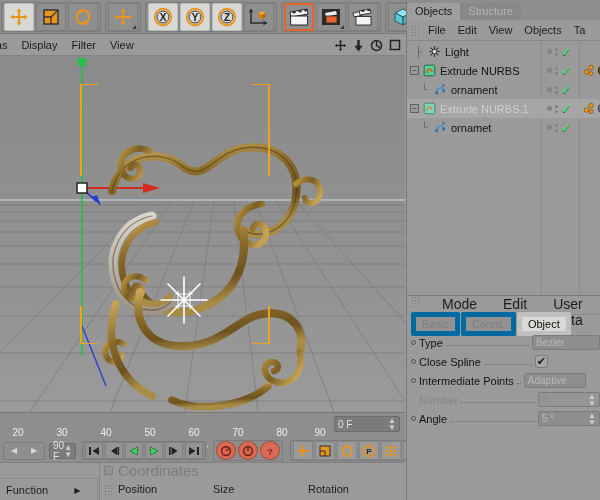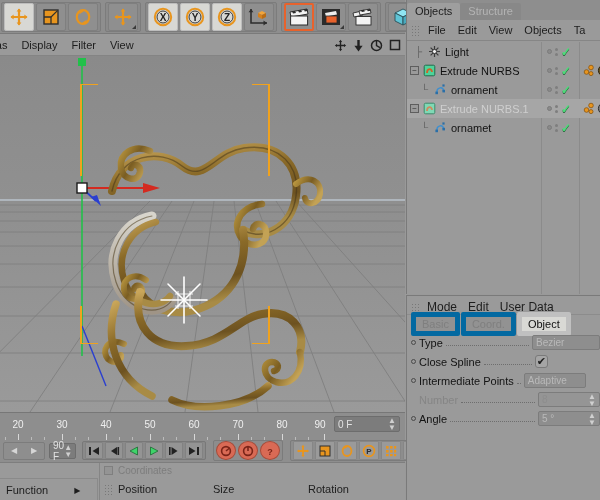--- a/index.html
+++ b/index.html
@@ -54,21 +54,21 @@
   .grid-lines { position: absolute; left:0; top:145px; width:100%; height:211px; }
 
   
   .brk { position: absolute; border-color: #f0a21e; }
 
   
   .timeline {
     position: absolute; left: 0; top: 412px; width: 405px; height: 50px;
     background: #8e8e8e; border-top: 1px solid #777;
   }
-  .ruler { position: absolute; left: 0; top: 4px; width: 330px; height: 24px; }
+  .ruler { position: absolute; left: 0; top: 12px; width: 330px; height: 24px; }
   .ruler .rt { position: absolute; top: 2px; font-size: 10px; color: #efefef;
                transform: translateX(-50%); }
   .ruler .maj { position: absolute; bottom: 1px; width: 1px; height: 6px; background: #d8d8d8; }
   .ruler .min { position: absolute; bottom: 1px; width: 1px; height: 3px; background: #bcbcbc; }
   .fieldbox { background: #7c7c7c; border: 1px solid #6d6d6d; border-radius: 2px;
               height: 16px; color: #e2e2e2; font-size: 10px;
               display: flex; align-items: center; padding: 0 3px; }
   .spin { margin-left: auto; font-size: 8px; color: #d0d0d0; line-height: 7px; text-align: center; }
 
   .tlrow { position: absolute; left: 0; top: 25px; width: 405px; height: 25px;
@@ -87,21 +87,21 @@
 
   
   .bottombar { position: absolute; left: 0; top: 462px; width: 405px; height: 38px;
                background: #9a9a9a; border-top: 1px solid #7e7e7e; }
   .func { position: absolute; left: 0; top: 15px; width: 98px; height: 23px;
           background: #9a9a9a; border-top: 1px solid #8a8a8a; border-right: 1px solid #8a8a8a;
           display: flex; align-items: center; font-size: 11px; color: #1d1d1d; padding-left: 6px; }
   .coordpanel { position: absolute; left: 99px; top: 0; width: 306px; height: 38px;
                 background: #9a9a9a; border-left: 1px solid #858585; }
   .coordhdr { height: 15px; display: flex; align-items: center; gap: 5px;
-              font-size: 10px; color: #7d7d7d; padding-left: 4px; }
+              font-size: 15px; color: #7d7d7d; padding-left: 4px; }
   .coordcols { height: 22px; display: flex; align-items: center;
                font-size: 11px; color: #1d1d1d; padding-left: 4px; }
 
   
   .om { position: absolute; left: 406px; top: 0; width: 194px; height: 294px;
         background: #9a9a9a; border-left: 1px solid #7a7a7a; }
   .om-tabs { height: 20px; display: flex; align-items: flex-end; background: #8e8e8e; }
   .tab { font-size: 11px; padding: 2px 8px 3px 8px; color: #1d1d1d; }
   .tab.on { background: #9e9e9e; border-radius: 2px 2px 0 0; }
   .tab.off { background: #888888; color: #b4b4b4; border-radius: 2px 2px 0 0; }
@@ -130,22 +130,22 @@
   .chk { color: #4ddc7a; font-size: 12px; font-weight: bold; line-height: 10px;
          text-shadow: 0 1px 0 #2a6b3e; }
   .om-vsep { position: absolute; top: 0; bottom: 0; width: 1px; background: #8b8b8b; }
 
   
   .attrs { position: absolute; left: 406px; top: 295px; width: 194px; height: 205px;
            background: #9a9a9a; border-left: 1px solid #7a7a7a; border-top: 1px solid #7a7a7a; }
   .attr-title { height: 17px; display: flex; align-items: center; gap: 5px;
                 padding-left: 4px; font-size: 11px; color: #7d7d7d; }
   .smallbox { width: 9px; height: 9px; background: #949494; border: 1px solid #7f7f7f; }
-  .attr-menu { height: 19px; display: flex; align-items: flex-end; gap: 11px;
-               padding-left: 4px; font-size: 12px; color: #1d1d1d;
+  .attr-menu { height: 19px; display: flex; align-items: flex-start; gap: 26px;
+               padding-left: 4px; font-size: 14px; color: #1d1d1d;
                border-bottom: 1px solid #8c8c8c; }
   .attr-obj { height: 20px; display: flex; align-items: center; gap: 4px;
               padding-left: 5px; font-size: 11px; color: #111; }
   .attr-tabs { height: 18px; display: flex; align-items: center; padding-left: 4px; gap: 1px; }
   .atab { font-size: 11px; padding: 1px 6px; color: #7f7f7f; background: #929292;
           border: 5px solid #0369a1; border-radius: 2px; }
   .atab.on { background: #d9d9d5; color: #111; border-color: #c0c0c0; }
   .props-hdr { height: 17px; display: flex; align-items: center; padding-left: 4px;
                font-size: 11px; font-weight: bold; color: #1a1a1a;
                background: #8f8f8f; border-top: 1px solid #868686;

